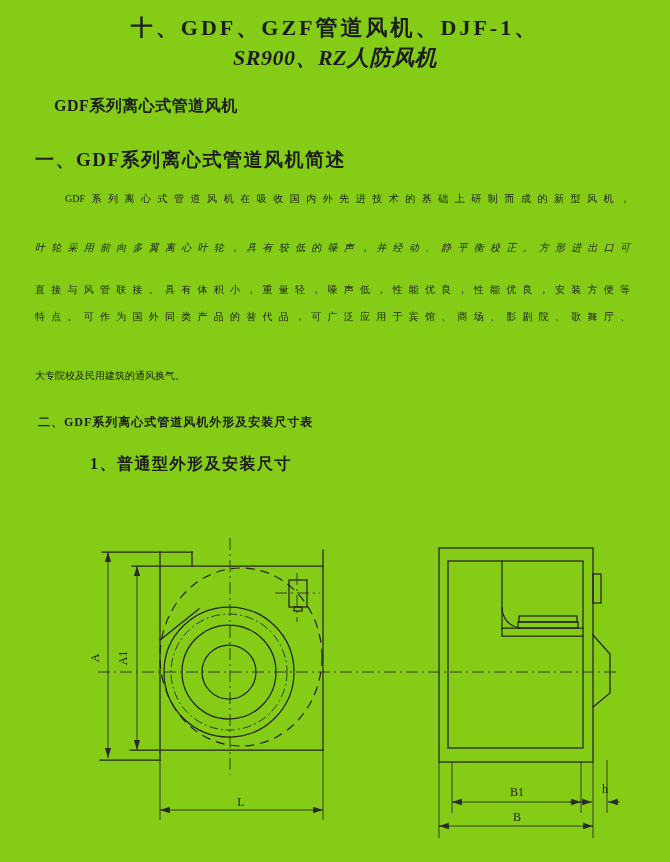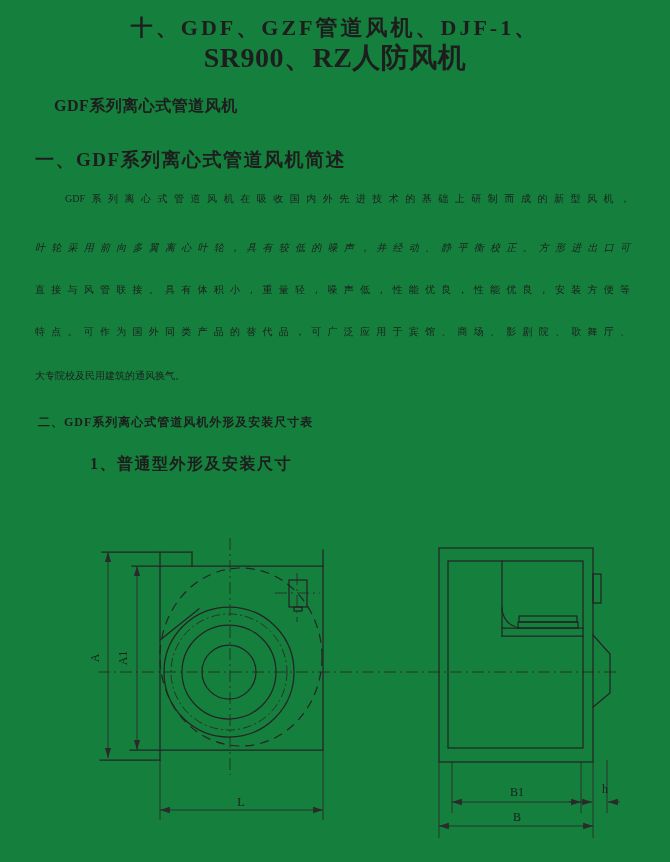--- a/index.html
+++ b/index.html
@@ -1,34 +1,34 @@
 <!DOCTYPE html>
 <html><head>
 <meta charset="utf-8">
 <style>
   html,body{margin:0;padding:0;background:#e8e8e8;}
   .page{
-    position:relative;width:670px;height:862px;background:#15803d;
+    position:relative;width:670px;height:862px;background:#84cc16;
     font-family:"Liberation Serif","DejaVu Serif",serif;color:#1d1d1d;
     overflow:hidden;margin:0 auto;
   }
   .abs{position:absolute;}
   .title-wrap{top:13px;left:0;width:670px;text-align:center;font-weight:bold;}
   .title-line1{font-size:22px;line-height:30px;letter-spacing:3px;}
-  .title-line2{font-size:28px;line-height:29px;letter-spacing:0.5px;}
+  .title-line2{font-size:22px;line-height:29px;letter-spacing:0.5px;font-style:italic;}
   .subtitle{top:96px;left:42px;font-size:16px;font-weight:bold;letter-spacing:0.5px;margin-left:12px;}
   .sec1{top:147px;left:35px;font-size:19px;font-weight:bold;letter-spacing:1.5px;}
   .sec2{top:414px;left:38px;font-size:12px;font-weight:bold;letter-spacing:1px;}
   .subsec{top:454px;left:90px;font-size:16px;font-weight:bold;letter-spacing:1.5px;}
   .pline{font-size:10px;line-height:20px;white-space:nowrap;}
   .pjust{text-align:justify;text-align-last:justify;white-space:normal;}
   .pl1{top:189px;left:65px;width:565px;}
   .pl2{top:238px;left:35px;width:595px;font-style:italic;}
   .pl3{top:280px;left:35px;width:595px;}
-  .pl4{top:322px;left:35px;width:595px;}
+  .pl4{top:307px;left:35px;width:595px;}
   .pl5{top:366px;left:35px;}
   svg.drawing{top:490px;left:0;}
   svg .obj{stroke:#242424;stroke-width:1.25;fill:none;stroke-linecap:square;}
   svg .thin{stroke:#2a2a2a;stroke-width:0.9;fill:none;}
   svg .cl{stroke:#2a2a2a;stroke-width:0.9;fill:none;stroke-dasharray:12 4 2 4;}
   svg .bolt{stroke:#2a2a2a;stroke-width:0.9;fill:none;stroke-dasharray:9 3 2 3;}
   svg .dash{stroke:#242424;stroke-width:1.2;fill:none;stroke-dasharray:9 6;}
   svg text{font-family:"Liberation Serif","DejaVu Serif",serif;font-size:12px;fill:#1d1d1d;}
 </style>
 </head>

